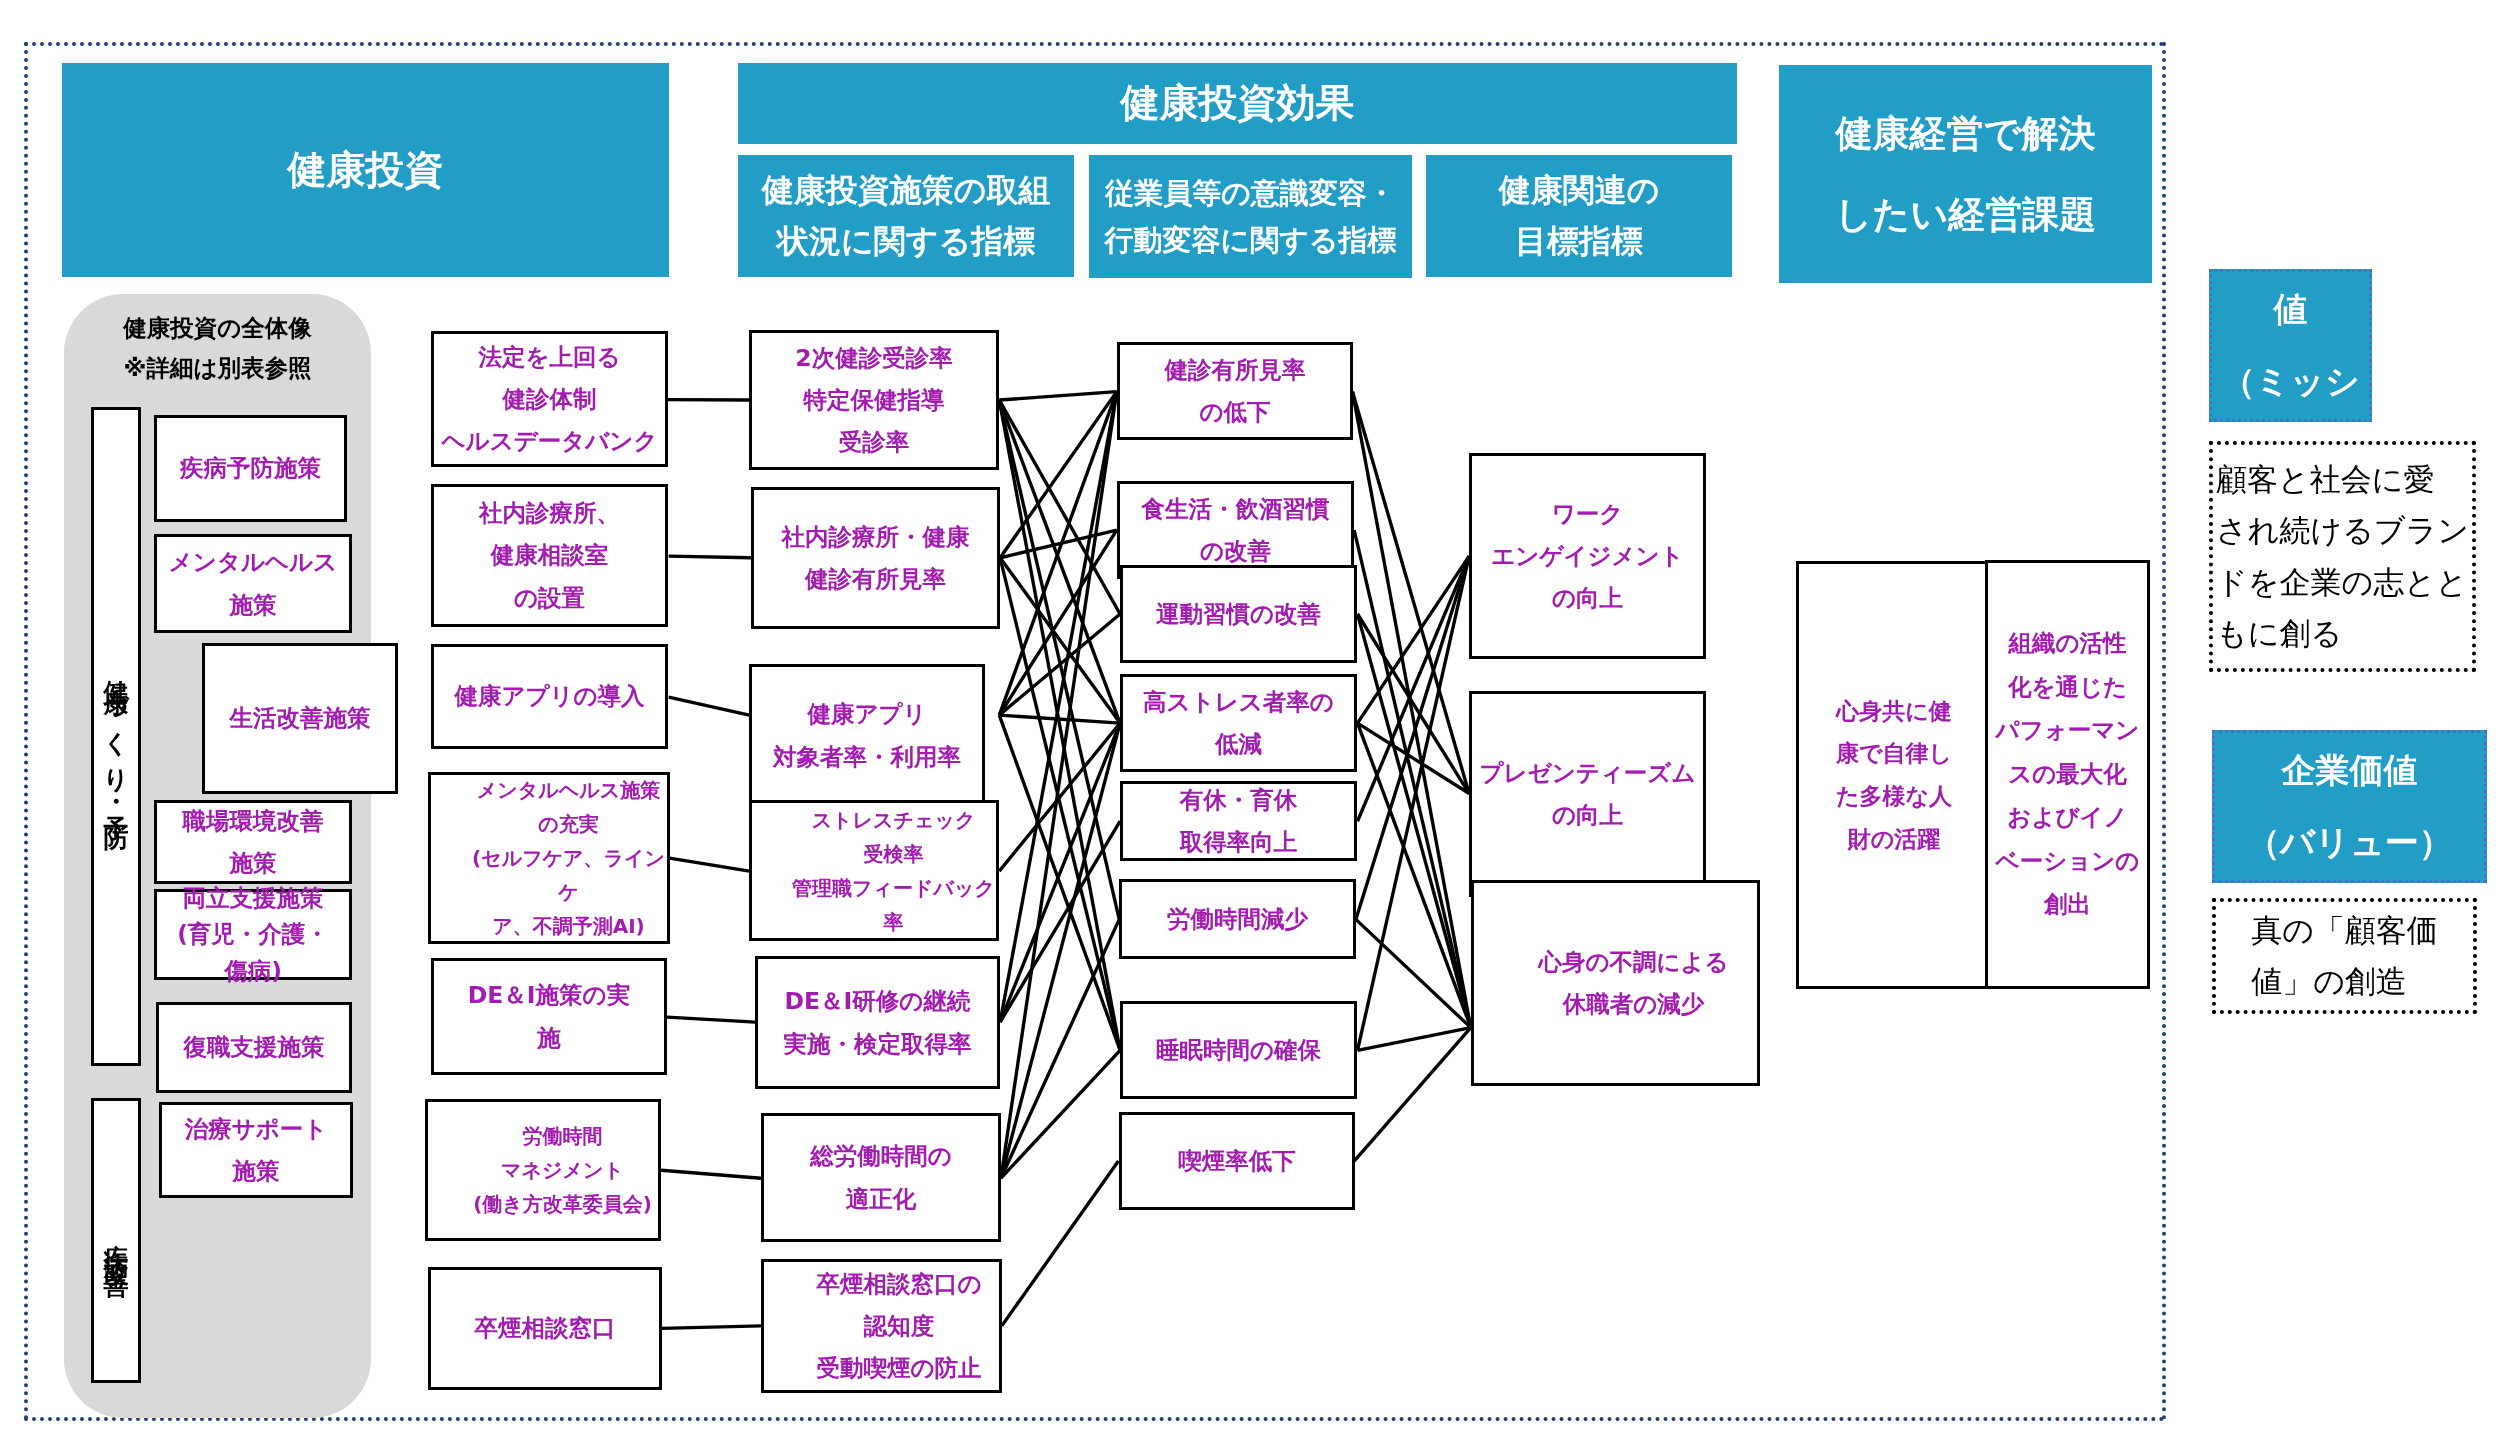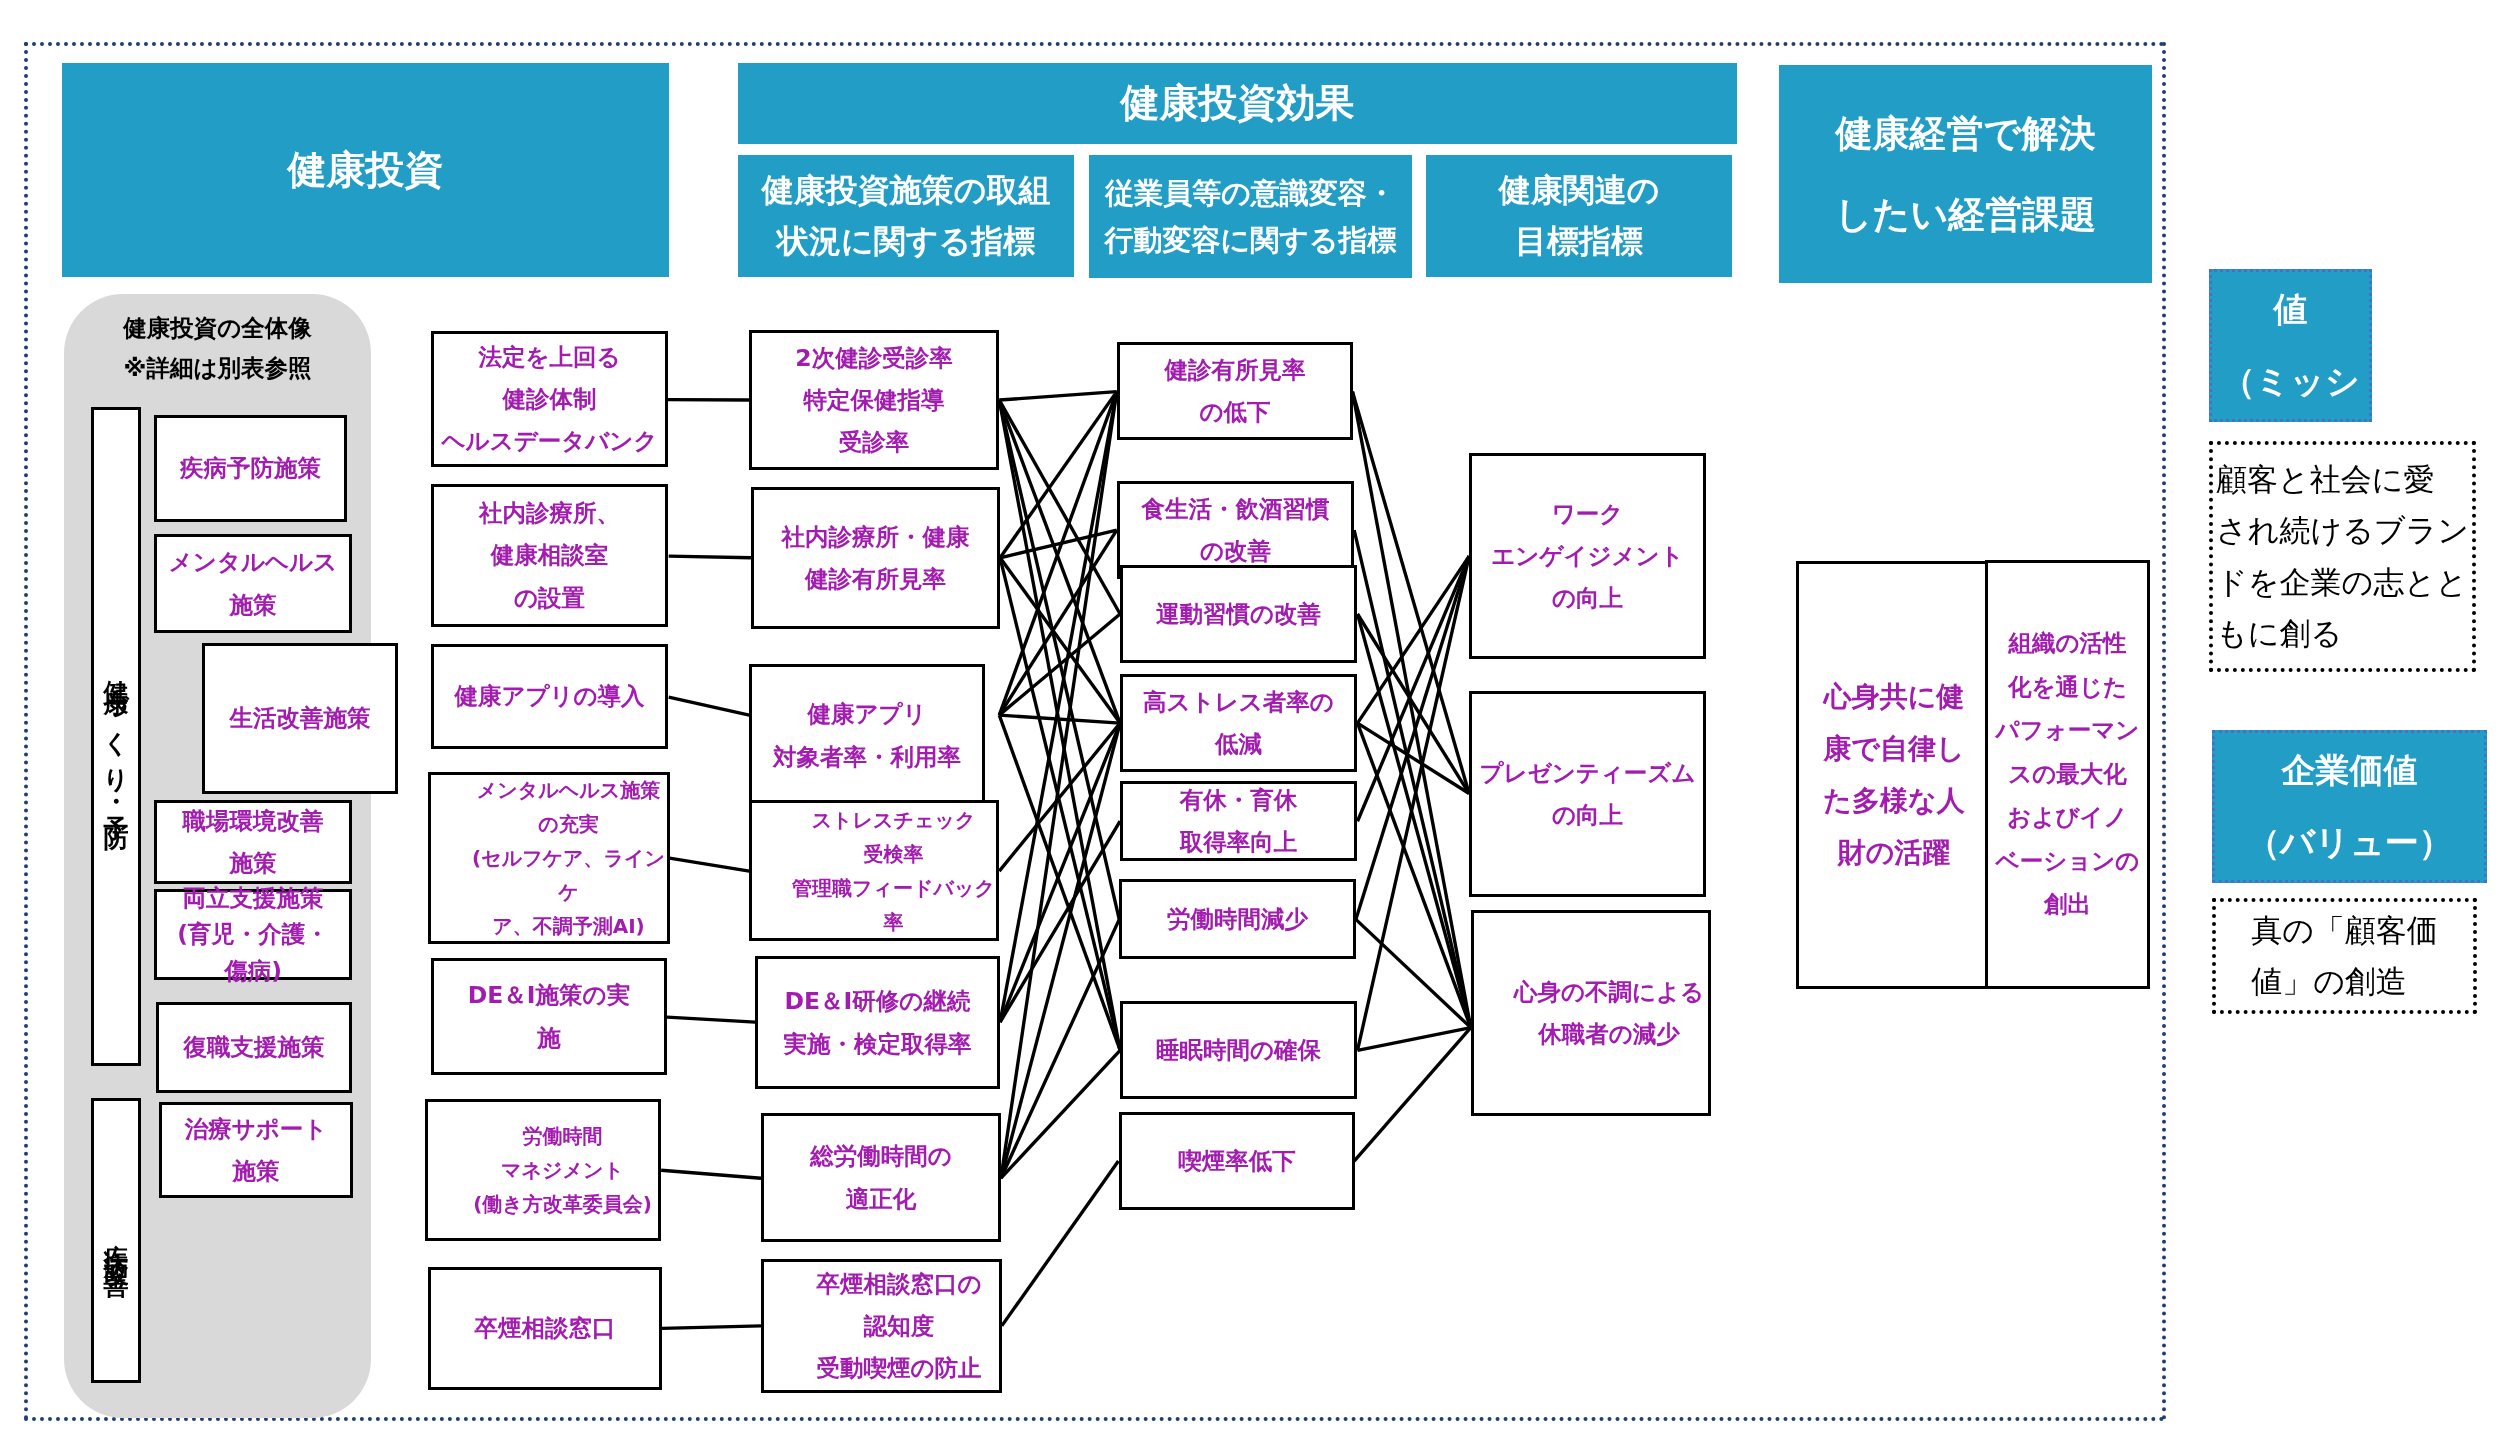--- a/index.html
+++ b/index.html
@@ -155,25 +155,25 @@
     <div class="abs box" style="left: 1120px; top: 1001px; width: 237px; height: 98px;">睡眠時間の確保</div>
     <div class="abs box" style="left: 1119px; top: 1112px; width: 236px; height: 98px;">喫煙率低下</div>
   </div>
 
 <div id="col4">
     <div class="abs box" style="left: 1469px; top: 453px; width: 237px; height: 206px;">ワーク
 エンゲイジメント
 の向上</div>
     <div class="abs box" style="left: 1469px; top: 691px; width: 237px; height: 206px;">プレゼンティーズム
 の向上</div>
-    <div class="abs box" style="left: 1471px; top: 910px; width: 240px; height: 206px; padding-left: 36px;">心身の不調による
+    <div class="abs box" style="left: 1471px; top: 880px; width: 289px; height: 206px; padding-left: 36px;">心身の不調による
 休職者の減少</div>
   </div>
 
-<div class="abs box" style="left:1796px;top:561px;width:196px;height:428px;font-size:28px;line-height:1.85;">心身共に健
+<div class="abs box" style="left:1796px;top:561px;width:196px;height:428px;font-size:23px;line-height:1.85;">心身共に健
 康で自律し
 た多様な人
 財の活躍</div>
 <div class="abs box" style="left:1985px;top:560px;width:165px;height:429px;font-size:23.5px;line-height:1.85;">組織の活性
 化を通じた
 パフォーマン
 スの最大化
 およびイノ
 ベーションの
 創出</div>

